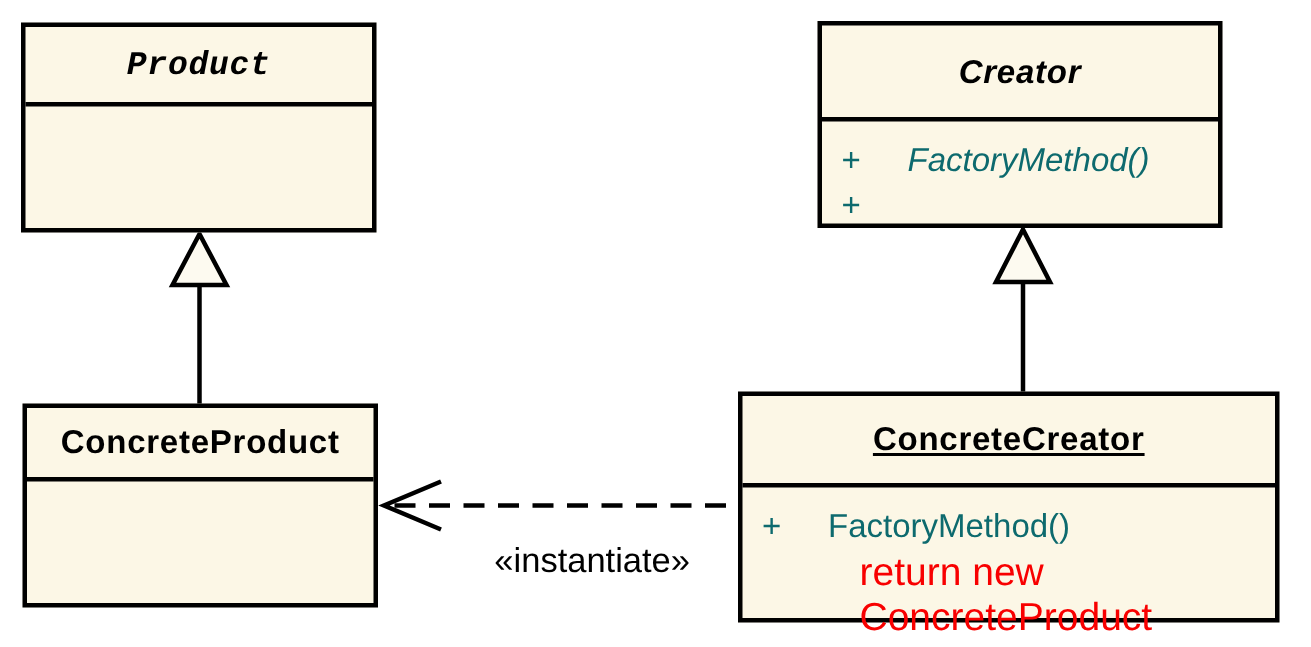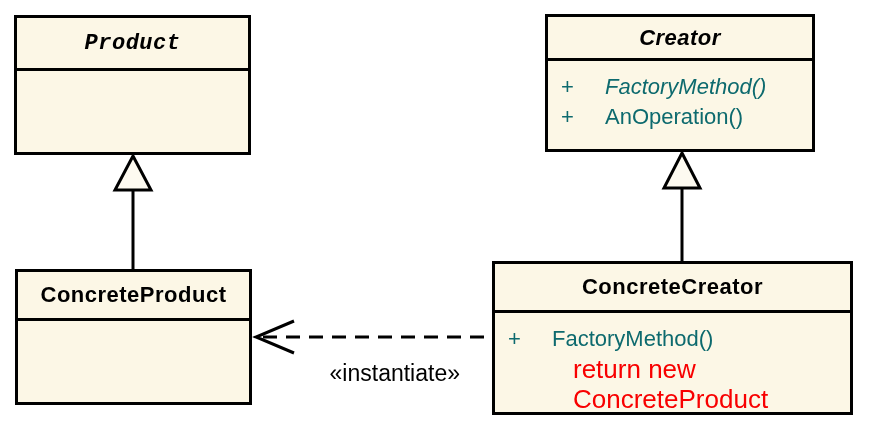--- a/index.html
+++ b/index.html
@@ -30,25 +30,25 @@
   }
   .uml-title.abstract { font-style: italic; }
   .uml-body { padding: 11px 0 0 13px; font-size: 22px; }
   .method-line { display: flex; line-height: 30px; color: var(--method-text, #0D6A6E); }
   .method-line .vis { width: 44px; flex: 0 0 44px; }
   .method-line .mname.abstract { font-style: italic; }
   .note-line { color: var(--note-text, #F80000); padding-left: 65px; line-height: 30px; font-size: 26px; }
   #box-product          { left: 14px;  top: 15px;  width: 237px; height: 140px; }
   #box-product .uml-title { height: 53px; font-family: Liberation Mono, monospace; }
   #box-creator          { left: 545px; top: 14px;  width: 270px; height: 138px; }
-  #box-creator .uml-title { height: 44px; }
+  #box-creator .uml-title { height: 64px; }
   #box-concrete-product { left: 15px;  top: 269px; width: 237px; height: 136px; }
   #box-concrete-product .uml-title { height: 49px; }
   #box-concrete-creator { left: 492px; top: 261px; width: 361px; height: 154px; }
-  #box-concrete-creator .uml-title { height: 49px; }
+  #box-concrete-creator .uml-title { height: 61px; text-decoration: underline; }
   .edge-label {
     position: absolute;
     left: 296px;
     top: 360px;
     width: 164px;
     text-align: right;
     font-size: 23px;
     color: var(--label-text, #000);
     white-space: nowrap;
   }
@@ -77,21 +77,20 @@
 
   <div class="uml-class" id="box-creator">
     <div class="uml-title abstract">Creator</div>
     <div class="uml-body">
       <div class="method-line">
         <span class="vis">+</span>
         <span class="mname abstract">FactoryMethod()</span>
       </div>
       <div class="method-line">
         <span class="vis">+</span>
-        <span class="mname">AnOperation()</span>
       </div>
     </div>
   </div>
 
   <div class="uml-class" id="box-concrete-product">
     <div class="uml-title">ConcreteProduct</div>
     <div class="uml-body"></div>
   </div>
 
   <div class="uml-class" id="box-concrete-creator">

